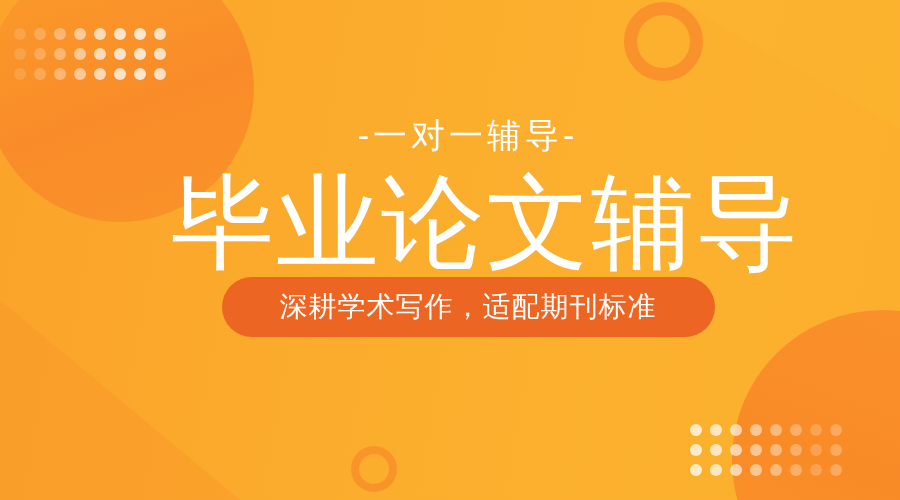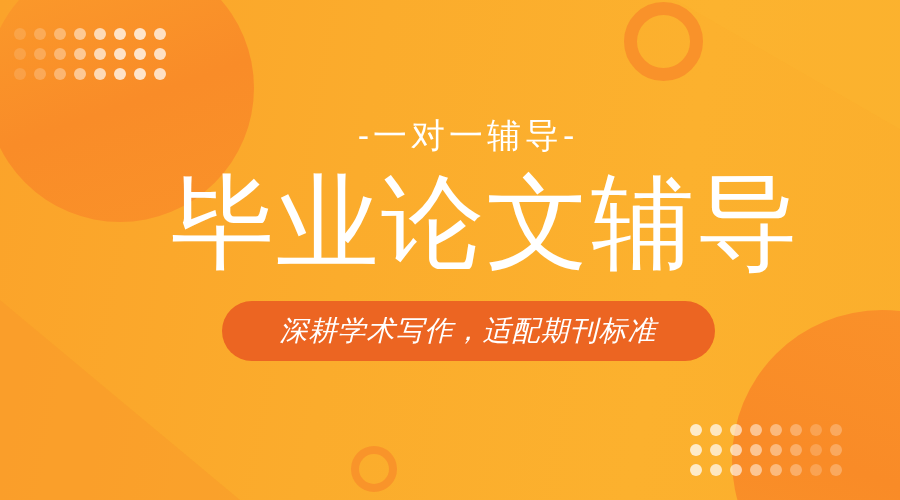--- a/index.html
+++ b/index.html
@@ -142,30 +142,28 @@
     color: #FFFFFF;
     font-size: 103px;
     line-height: 1.06;
     letter-spacing: 2px;
     font-weight: 400;
     white-space: nowrap;
     margin-left: 36px;
   }
 
   .pill {
-    margin-top: 24px;
     width: 493px;
     height: 60px;
     border-radius: 30px;
     background: #EC6522;
     display: flex;
     align-items: center;
     justify-content: center;
     box-sizing: border-box;
-    font-style: italic;
   }
   .pill-label {
     color: #FFFFFF;
     font-size: 28px;
     line-height: 1;
     letter-spacing: 1px;
     white-space: nowrap;
   }
 </style>
 </head>

